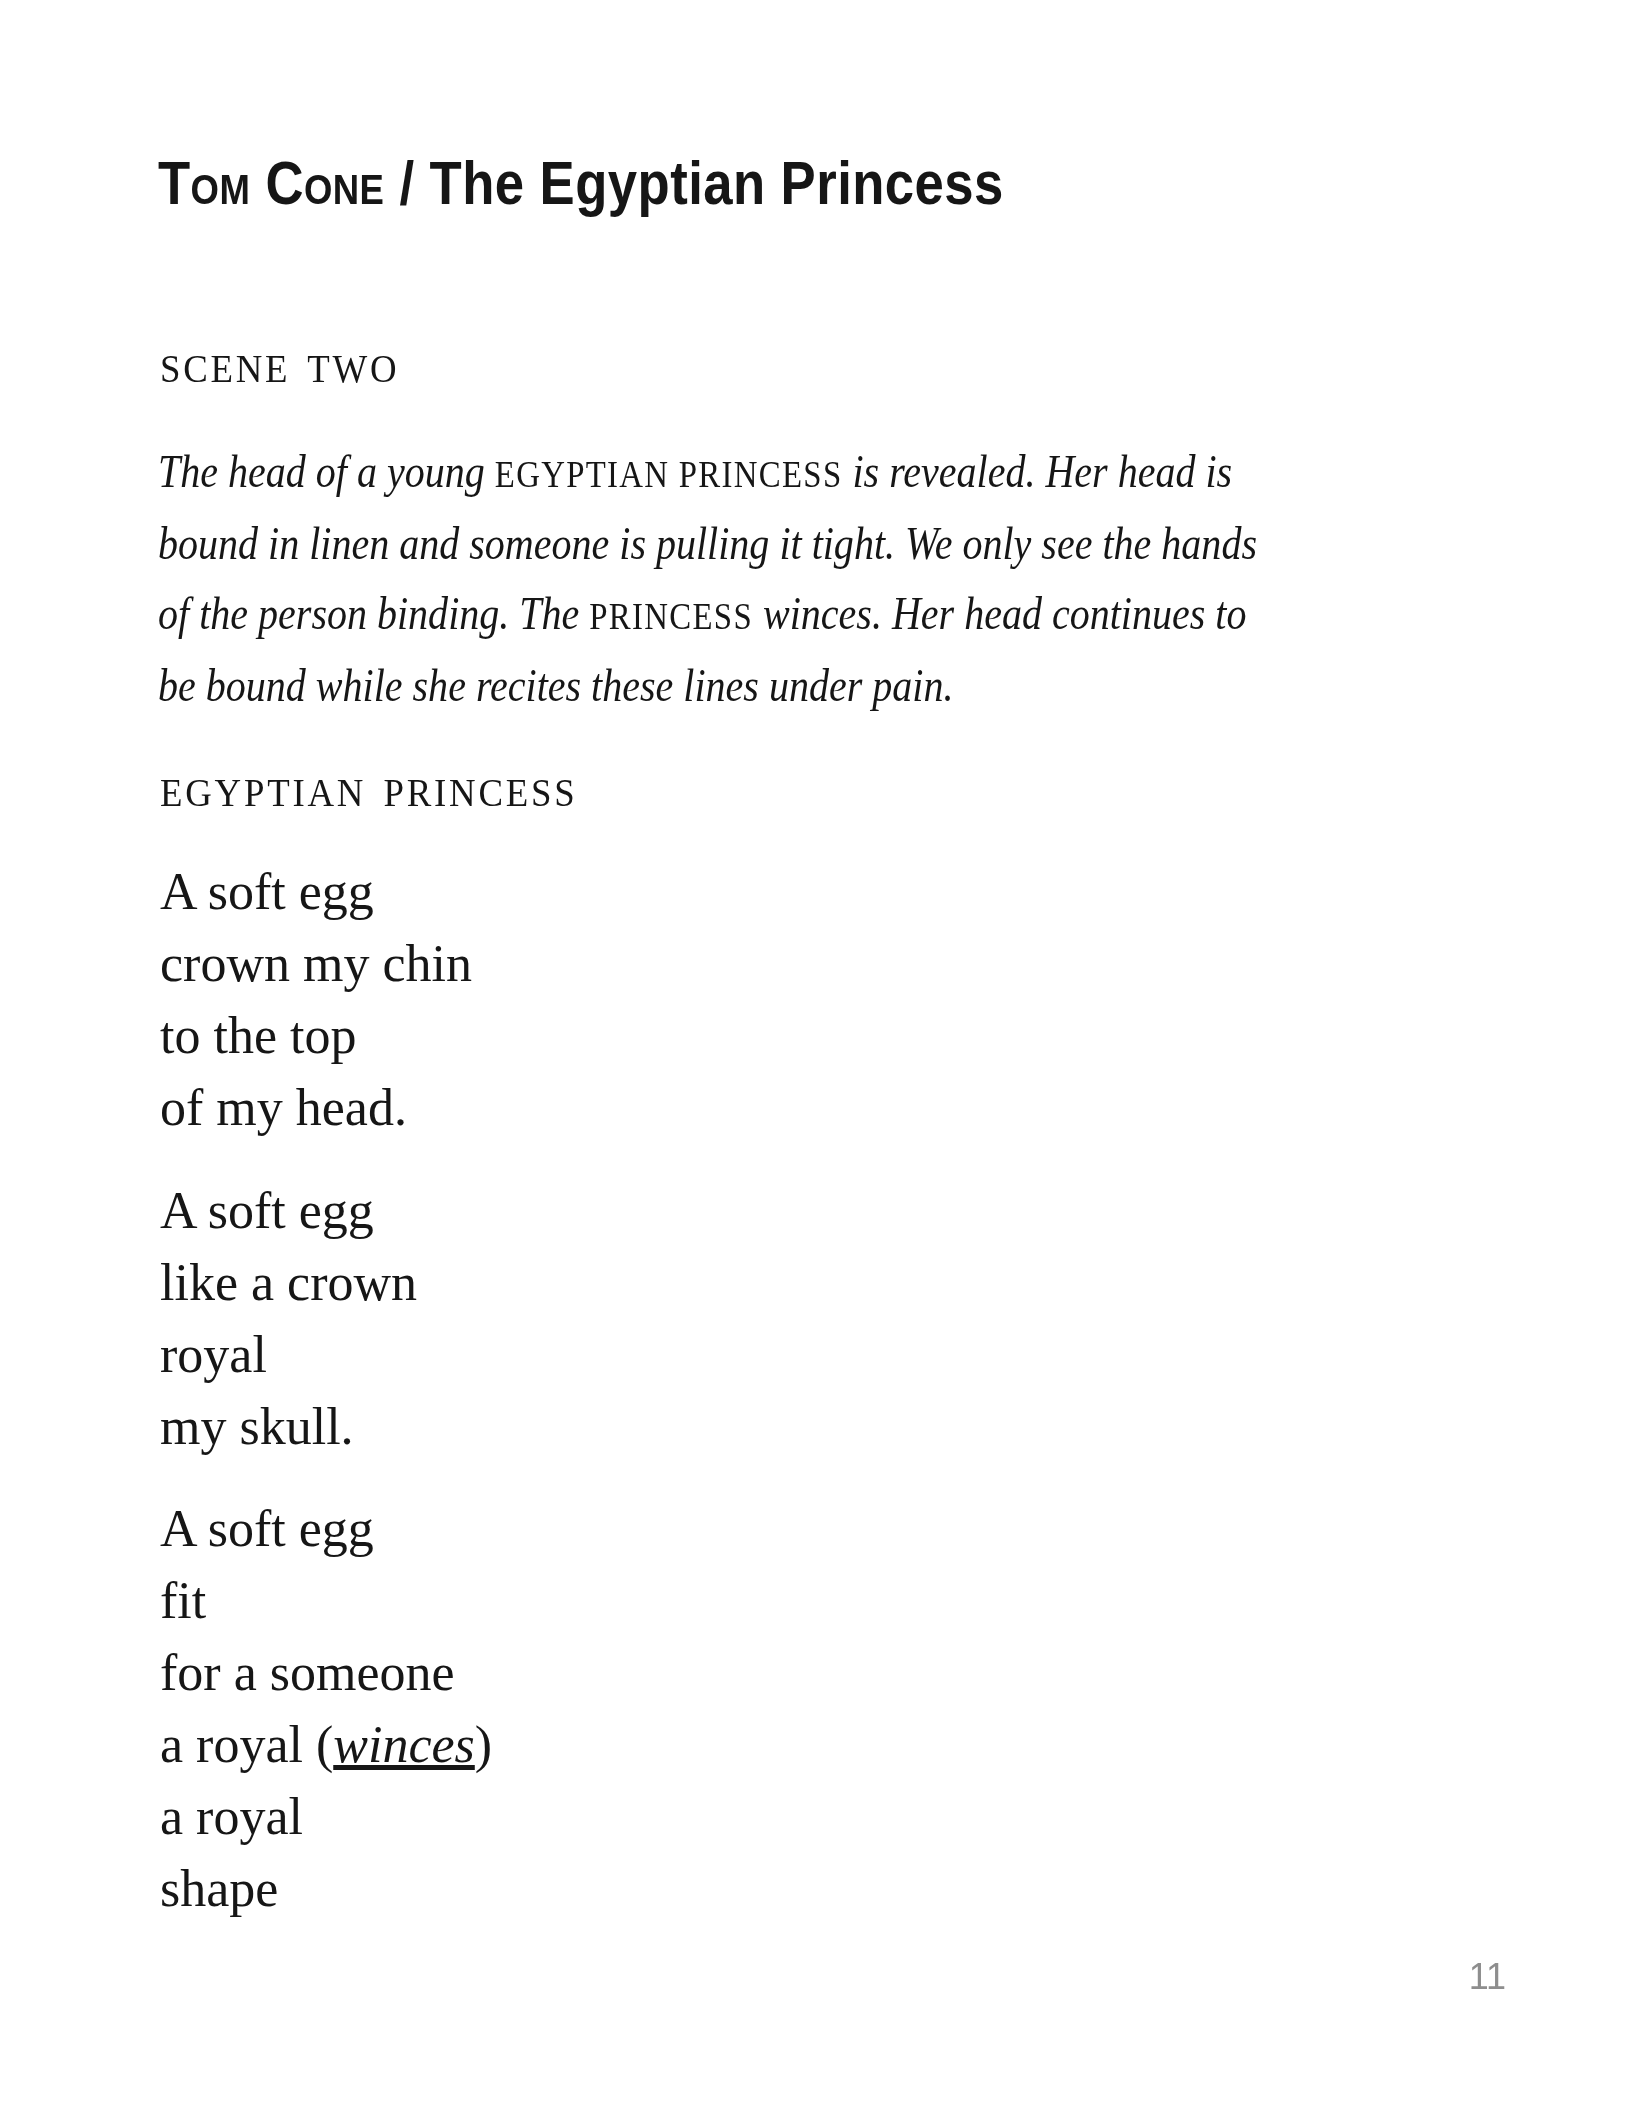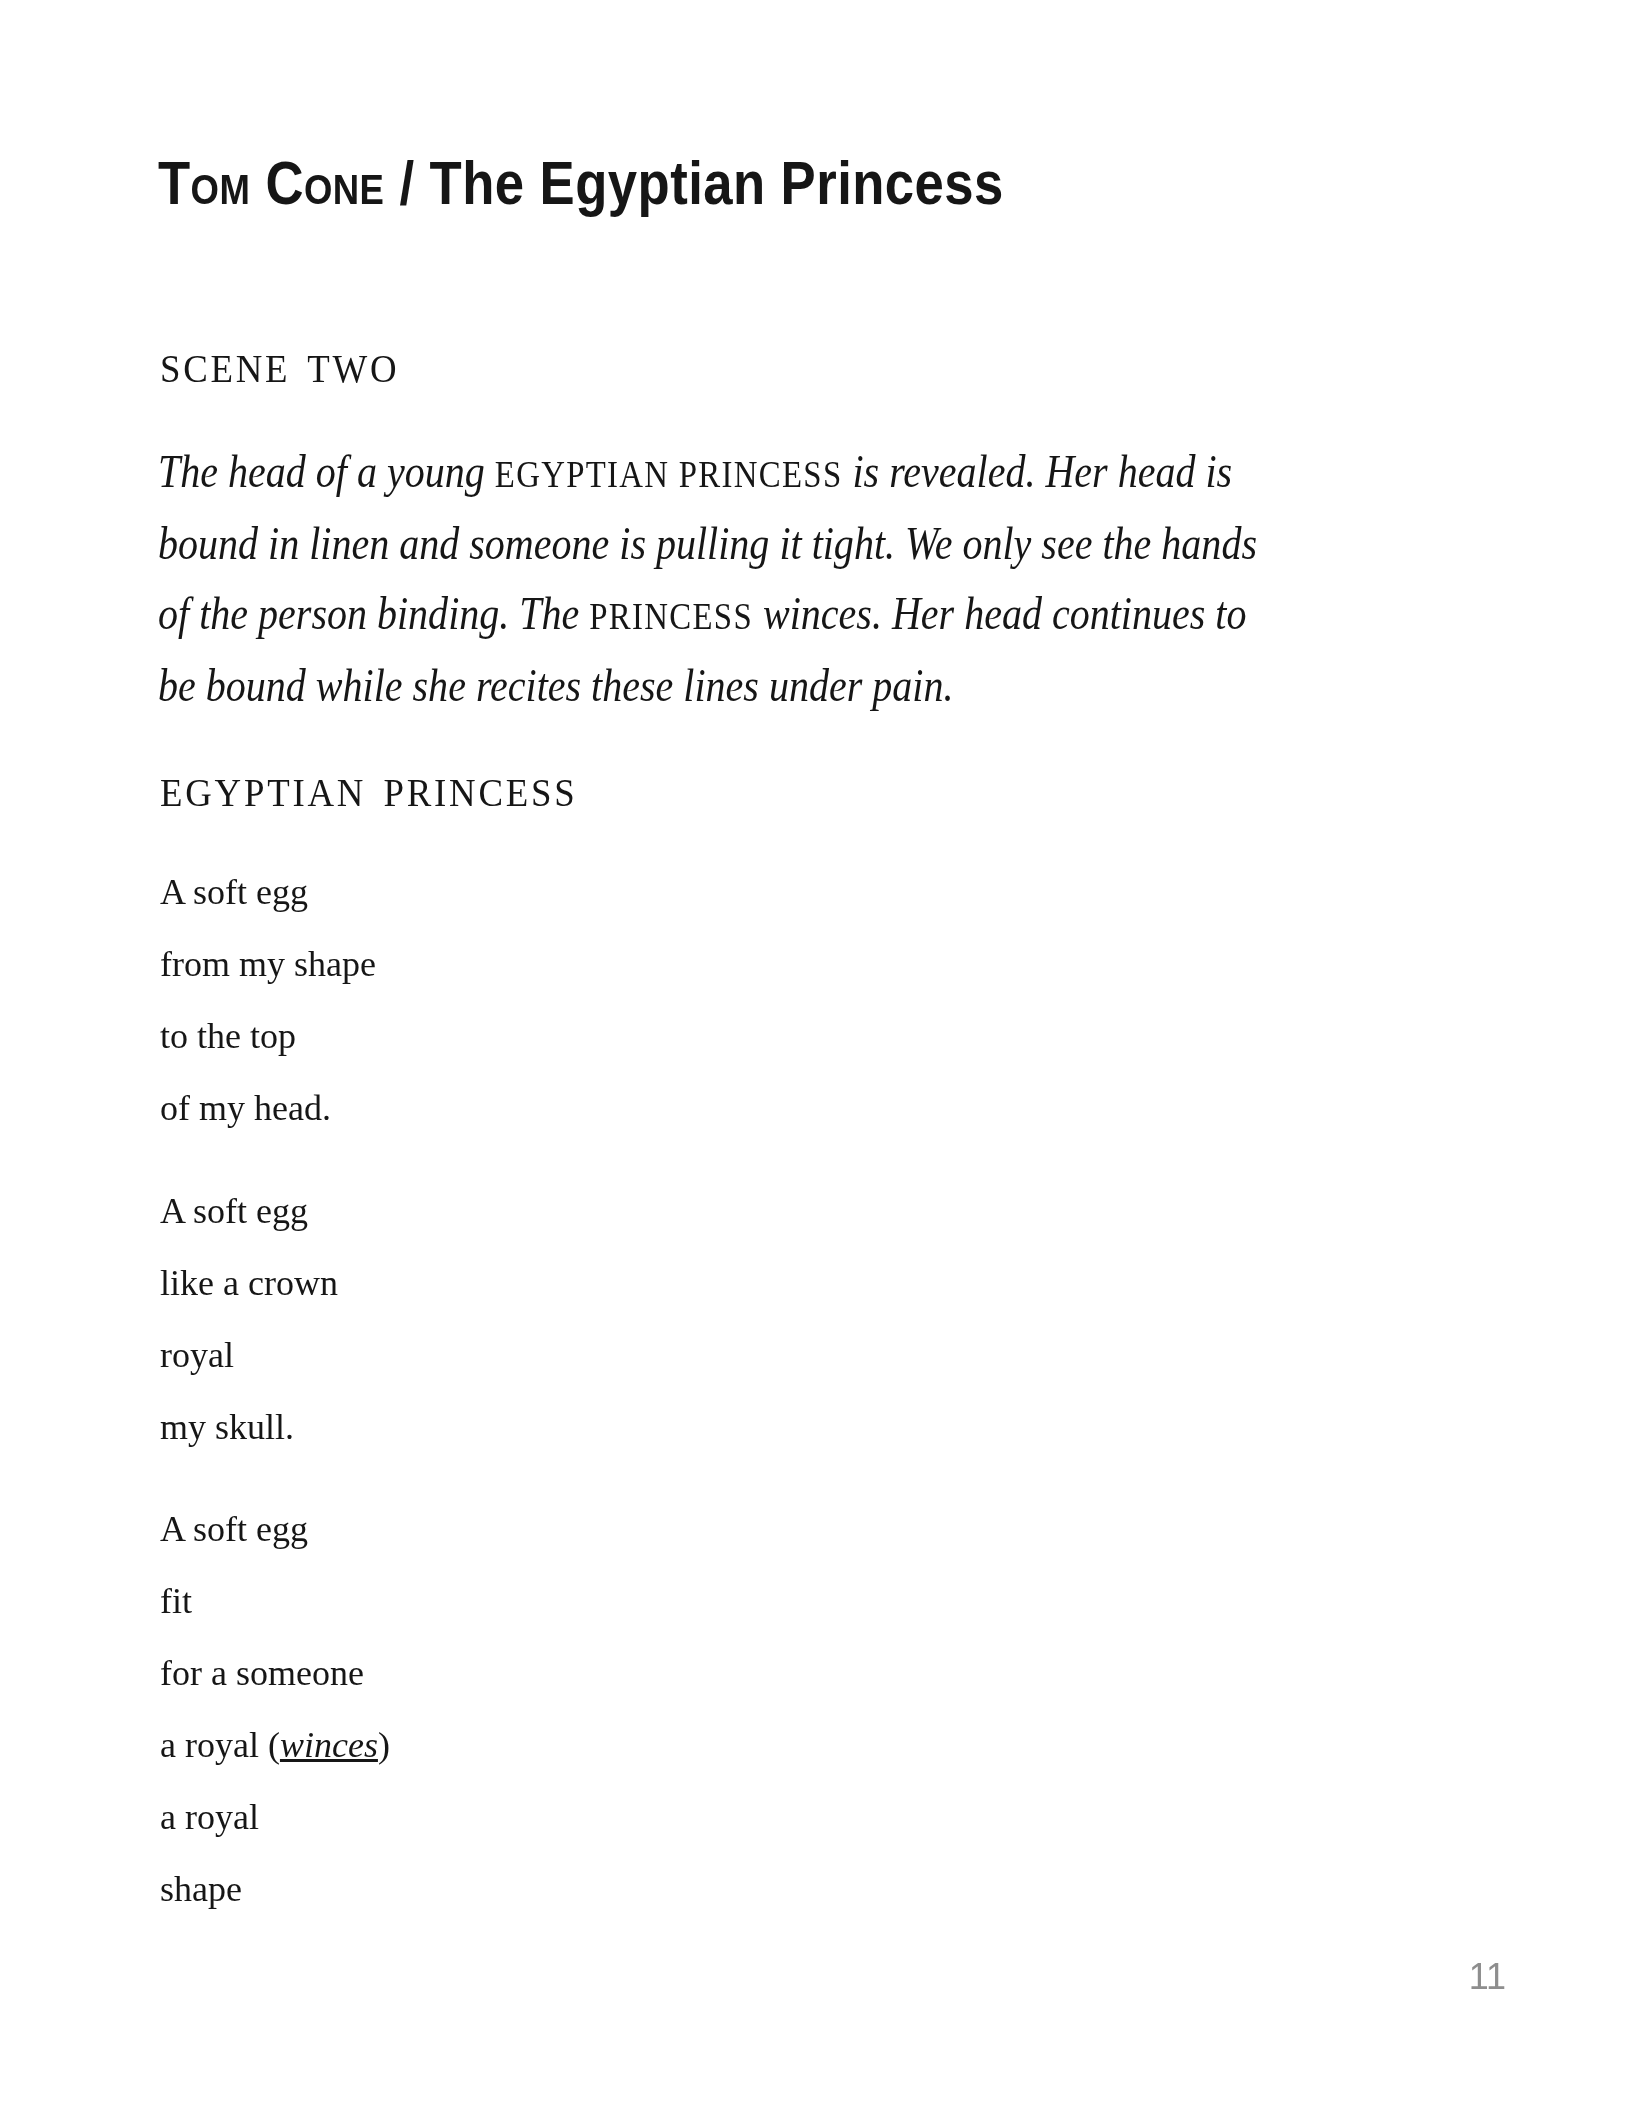--- a/index.html
+++ b/index.html
@@ -68,21 +68,21 @@
   .dir-caps {
     font-style: normal;
     font-size: 0.82em;
     letter-spacing: 1.5px;
   }
 
   
   .stanza {
     position: absolute;
     left: 160px;
-    font-size: 36px;
+    font-size: 52px;
     line-height: 72px;
     white-space: nowrap;
   }
   #stanza1 { top: 856px; }
   #stanza2 { top: 1175px; }
   #stanza3 { top: 1493px; }
   .it { font-style: italic; text-decoration: underline; }
 
   .page-number {
     position: absolute;
@@ -107,21 +107,21 @@
     <div><span>The head of a young </span><span class="dir-caps">EGYPTIAN PRINCESS</span><span> is revealed. Her head is</span></div>
     <div>bound in linen and someone is pulling it tight. We only see the hands</div>
     <div><span>of the person binding. The </span><span class="dir-caps">PRINCESS</span><span> winces. Her head continues to</span></div>
     <div>be bound while she recites these lines under pain.</div>
   </div>
 
   <div class="caps-heading" id="character-heading">EGYPTIAN PRINCESS</div>
 
   <div class="stanza" id="stanza1">
     <div>A soft egg</div>
-    <div>from my shape</div>
+    <div>crown my chin</div>
     <div>to the top</div>
     <div>of my head.</div>
   </div>
 
   <div class="stanza" id="stanza2">
     <div>A soft egg</div>
     <div>like a crown</div>
     <div>royal</div>
     <div>my skull.</div>
   </div>

